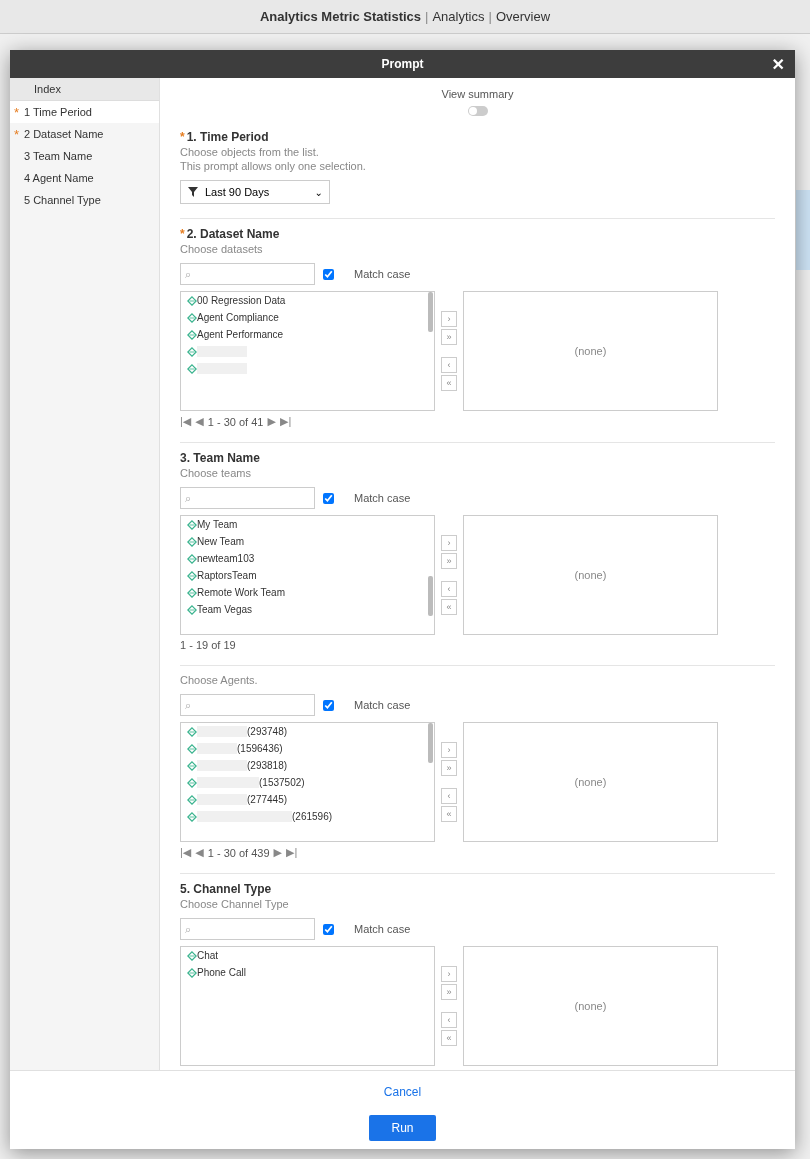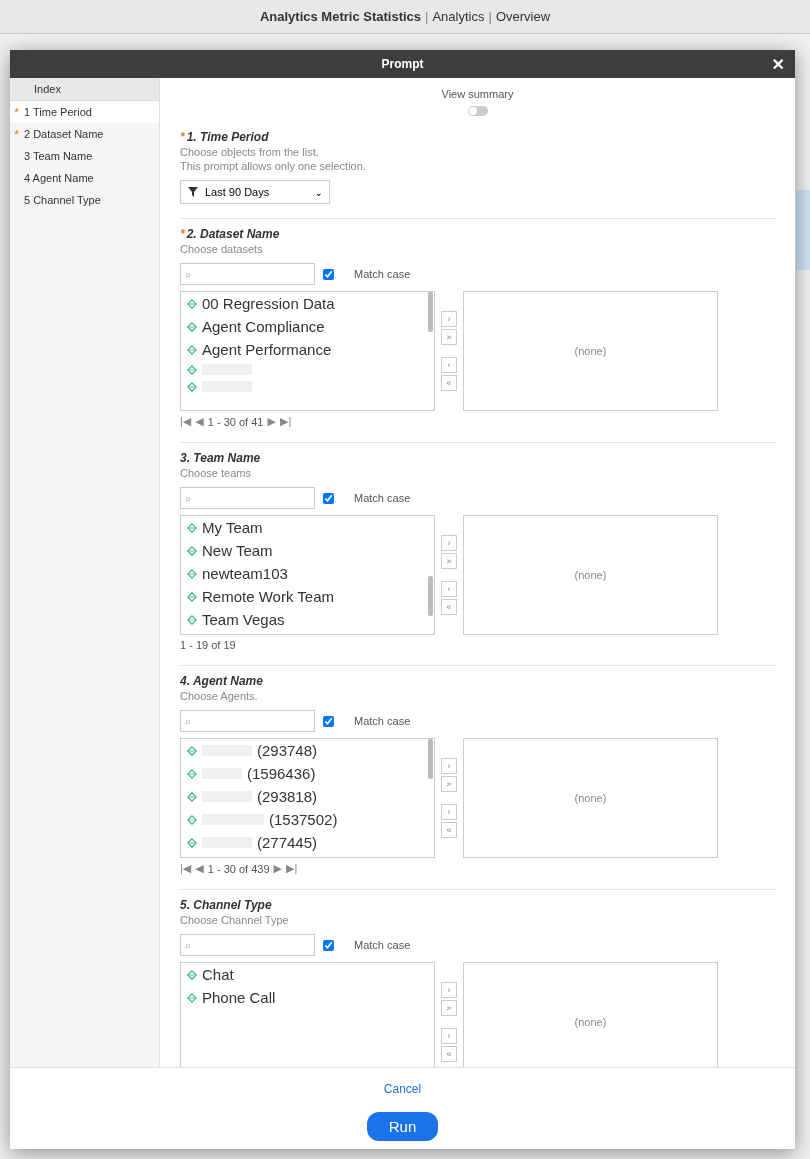--- a/index.html
+++ b/index.html
@@ -116,21 +116,20 @@
   border-bottom: 1px solid #e5e5e5;
   padding: 8px 0 14px 0;
 }
 .prompt-section:last-child { border-bottom: none; }
 
 .section-title {
   font-size: 12px;
   font-weight: bold;
   color: #333;
   margin-bottom: 2px;
-  font-style: italic;
 }
 .section-title .req { color: #e67e22; margin-right: 2px; }
 .section-desc {
   font-size: 11px;
   color: #888;
   margin-bottom: 2px;
 }
 
 .dropdown {
   margin-top: 8px;
@@ -201,23 +200,22 @@
   position: absolute;
   right: 1px;
   width: 5px;
   background: #bbb;
   border-radius: 2px;
 }
 .list-item {
   display: flex;
   align-items: center;
   padding: 3px 6px;
-  font-size: 15px;
+  font-size: 10px;
   color: #333;
-  gap: 5px;
 }
 .diamond-icon {
   width: 10px; height: 10px;
   flex-shrink: 0;
 }
 .redacted {
   background: #f0f0f0;
   height: 11px;
   width: 50px;
   display: inline-block;
@@ -271,22 +269,22 @@
   cursor: pointer;
   background: none;
   border: none;
   padding: 6px 12px;
 }
 .btn-run {
   background: #1a73e8;
   color: #fff;
   border: none;
   padding: 6px 22px;
-  font-size: 15px;
-  border-radius: 12px;
+  font-size: 12px;
+  border-radius: 2px;
   cursor: pointer;
 }
 
 .bg-tab {
   position: absolute;
   top: 190px;
   right: 0;
   width: 14px;
   height: 80px;
   background: #cde3f5;
@@ -447,20 +445,27 @@
                     <path d="M6 1 L11 6 L6 11 L1 6 Z" fill="none" stroke="#3bb48f" stroke-width="1.5"></path>
                     <path d="M3 6 L9 6" stroke="#3bb48f" stroke-width="1"></path>
                   </svg>
                   <span>newteam103</span>
                 </div>
                 <div class="list-item">
                   <svg class="diamond-icon" viewBox="0 0 12 12">
                     <path d="M6 1 L11 6 L6 11 L1 6 Z" fill="none" stroke="#3bb48f" stroke-width="1.5"></path>
                     <path d="M3 6 L9 6" stroke="#3bb48f" stroke-width="1"></path>
                   </svg>
+                  <span>RaptorsTeam</span>
+                </div>
+                <div class="list-item">
+                  <svg class="diamond-icon" viewBox="0 0 12 12">
+                    <path d="M6 1 L11 6 L6 11 L1 6 Z" fill="none" stroke="#3bb48f" stroke-width="1.5"></path>
+                    <path d="M3 6 L9 6" stroke="#3bb48f" stroke-width="1"></path>
+                  </svg>
                   <span>Remote Work Team</span>
                 </div>
                 <div class="list-item">
                   <svg class="diamond-icon" viewBox="0 0 12 12">
                     <path d="M6 1 L11 6 L6 11 L1 6 Z" fill="none" stroke="#3bb48f" stroke-width="1.5"></path>
                     <path d="M3 6 L9 6" stroke="#3bb48f" stroke-width="1"></path>
                   </svg>
                   <span>Team Vegas</span>
                 </div>
                 <div class="list-scroll-thumb" style="top:60px;height:40px"></div>
@@ -474,21 +479,20 @@
               </div>
               <div class="list-box right" style="">
                 <span>(none)</span>
               </div>
             </div>
             <div class="pagination">
               <span>1 - 19 of 19</span>
             </div>
           </div>
           <div class="prompt-section">
-            <div class="section-title">4.  Agent Name</div>
             <div class="section-desc">Choose Agents.</div>
             <div class="search-row">
               <div class="search-box">
                 <span class="mag">⌕</span>
               </div>
               <label class="match-case">
                 <input type="checkbox" checked="" style="">
                 <span>Match case</span>
               </label>
             </div>

